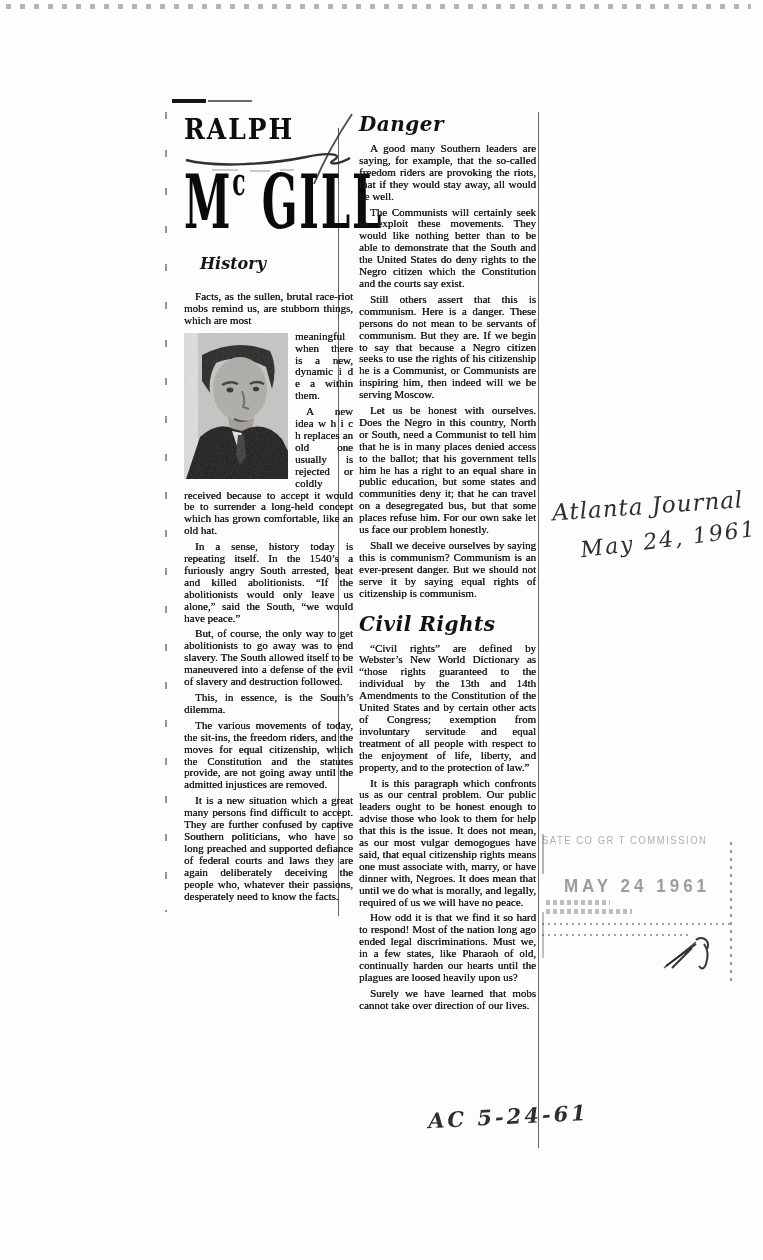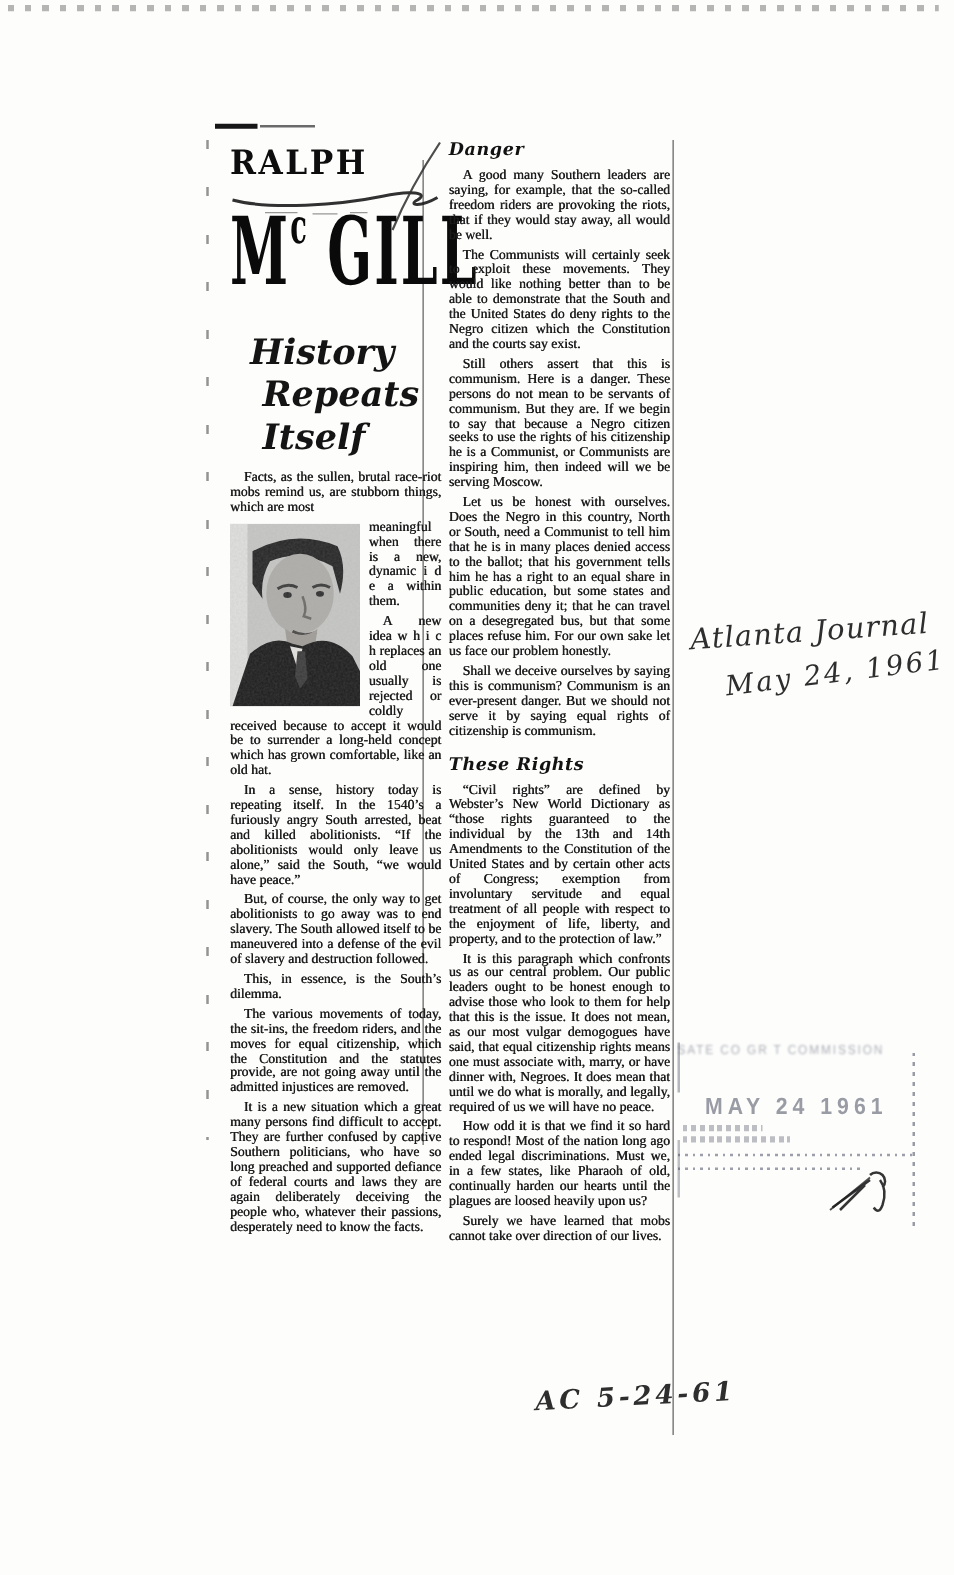--- a/index.html
+++ b/index.html
@@ -43,27 +43,27 @@
   .flourish{position:absolute;left:0px;top:34px;width:170px;height:26px;}
   .penstroke{position:absolute;left:124px;top:-2px;width:48px;height:76px;}
   .mcgill{
     font-family:"DejaVu Serif",serif;font-weight:bold;font-size:50px;
     color:#0a0a0a;white-space:nowrap;margin-top:14px;letter-spacing:2px;
     transform:scale(.84,1.5);transform-origin:left top;height:86px;
   }
   .mcgill .sup{font-size:26px;vertical-align:22px;letter-spacing:0;}
   .headline{
     font-family:"DejaVu Serif",serif;font-style:italic;font-weight:bold;
-    font-size:28px;line-height:34px;color:#141414;margin:22px 0 10px 16px;
+    font-size:16px;line-height:34px;color:#141414;margin:4px 0 10px 16px;
   }
   .headline .l2{margin-left:10px;}
 
   .subhead{
     font-family:"DejaVu Serif",serif;font-style:italic;font-weight:bold;
-    font-size:14px;color:#121212;margin:2px 0 7px 0;letter-spacing:.5px;
+    font-size:20px;color:#121212;margin:2px 0 7px 0;letter-spacing:.5px;
   }
   .subhead2{margin-top:12px;}
 
   
   .photo{float:left;width:104px;height:146px;margin:2px 7px 2px 0;}
 
   
   .hw{font-family:"DejaVu Serif",serif;font-style:italic;color:#2e2e2e;}
   .source-note{position:absolute;left:552px;top:492px;width:215px;}
   .source-note .l1{display:block;font-size:23px;transform:rotate(-4deg);letter-spacing:1px;}
@@ -125,21 +125,20 @@
       <path d="M28,22 h26 M66,23 h20 M96,22 h14" stroke="#555" stroke-width="1" fill="none" opacity=".6"></path>
     </svg>
     <svg class="penstroke" viewBox="0 0 48 76">
       <path d="M6,72 C16,48 32,20 44,2" stroke="#2e2e2e" stroke-width="1.8" fill="none" opacity=".85"></path>
     </svg>
     <div class="mcgill"><span>M</span><span class="sup">c</span> <span>GILL</span></div>
   </div>
 
   <div class="headline">
     <div>History</div>
-    <div class="l2">Repeats Itself</div>
   </div>
 
   <div class="bodytext">
     <p>Facts, as the sullen, brutal race-riot mobs remind us, are stubborn things, which are most</p>
     <div>
       <svg class="photo" viewBox="0 0 104 146">
         <defs>
           <filter id="grain">
               <feTurbulence type="fractalNoise" baseFrequency="0.55" numOctaves="2" result="n"></feTurbulence>
             <feColorMatrix in="n" type="matrix" values="0 0 0 0 0.35  0 0 0 0 0.35  0 0 0 0 0.35  0 0 0 0.5 0"></feColorMatrix>
@@ -173,21 +172,21 @@
 
 <div class="col2">
   <div class="subhead">Danger</div>
   <div class="bodytext">
     <p>A good many Southern leaders are saying, for example, that the so-called freedom riders are provoking the riots, that if they would stay away, all would be well.</p>
     <p>The Communists will certainly seek to exploit these movements. They would like nothing better than to be able to demonstrate that the South and the United States do deny rights to the Negro citizen which the Constitution and the courts say exist.</p>
     <p>Still others assert that this is communism. Here is a danger. These persons do not mean to be servants of communism. But they are. If we begin to say that because a Negro citizen seeks to use the rights of his citizenship he is a Communist, or Communists are inspiring him, then indeed will we be serving Moscow.</p>
     <p>Let us be honest with ourselves. Does the Negro in this country, North or South, need a Communist to tell him that he is in many places denied access to the ballot; that his government tells him he has a right to an equal share in public education, but some states and communities deny it; that he can travel on a desegregated bus, but that some places refuse him. For our own sake let us face our problem honestly.</p>
     <p>Shall we deceive ourselves by saying this is communism? Communism is an ever-present danger. But we should not serve it by saying equal rights of citizenship is communism.</p>
   </div>
-  <div class="subhead subhead2">These Rights</div>
+  <div class="subhead subhead2">Civil Rights</div>
   <div class="bodytext">
     <p>“Civil rights” are defined by Webster’s New World Dictionary as “those rights guaranteed to the individual by the 13th and 14th Amendments to the Constitution of the United States and by certain other acts of Congress; exemption from involuntary servitude and equal treatment of all people with respect to the enjoyment of life, liberty, and property, and to the protection of law.”</p>
     <p>It is this paragraph which confronts us as our central problem. Our public leaders ought to be honest enough to advise those who look to them for help that this is the issue. It does not mean, as our most vulgar demogogues have said, that equal citizenship rights means one must associate with, marry, or have dinner with, Negroes. It does mean that until we do what is morally, and legally, required of us we will have no peace.</p>
     <p>How odd it is that we find it so hard to respond! Most of the nation long ago ended legal discriminations. Must we, in a few states, like Pharaoh of old, continually harden our hearts until the plagues are loosed heavily upon us?</p>
     <p>Surely we have learned that mobs cannot take over direction of our lives.</p>
   </div>
 </div>
 
 <div class="source-note hw">
   <span class="l1">Atlanta Journal</span>

